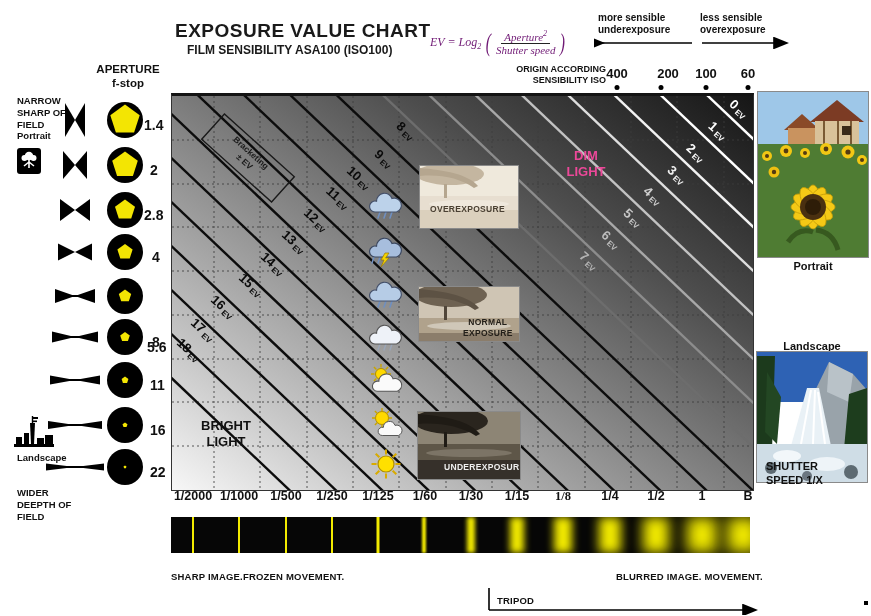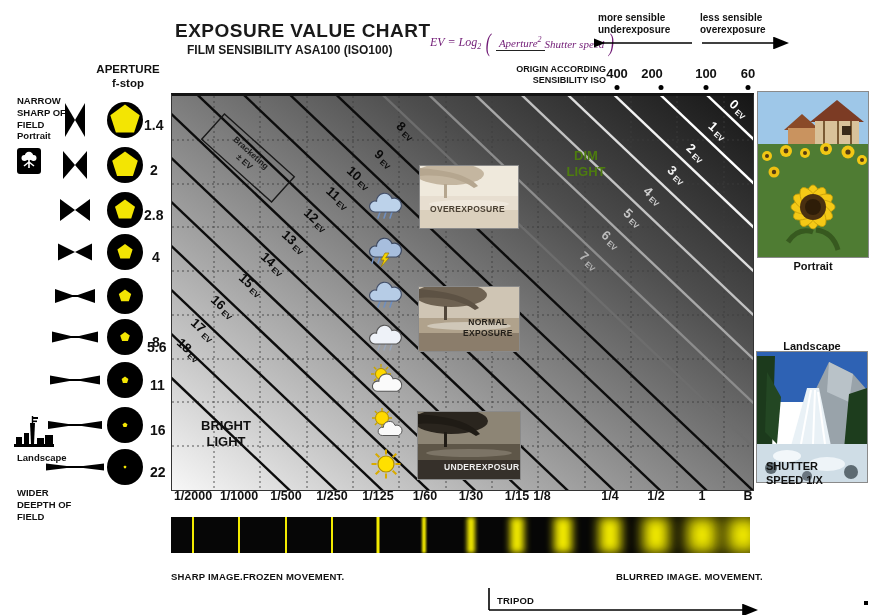--- a/index.html
+++ b/index.html
@@ -6,39 +6,39 @@
   .canvas{position:relative;width:871px;height:616px;background:#fff;overflow:hidden;
           font-family:"Liberation Sans",sans-serif;color:#111;}
   .abs{position:absolute;}
   .pre{white-space:pre-line;}
   
   .title{left:175px;top:20px;font-size:19px;font-weight:bold;letter-spacing:.5px;color:#1a1a1a;}
   .subtitle{left:175px;top:43px;font-size:12px;font-weight:bold;color:#1a1a1a;padding-left:12px;}
   .formula{left:430px;top:28px;font-family:"Liberation Serif",serif;font-style:italic;font-size:12px;
            display:flex;align-items:center;gap:3px;color:#701a75;}
   .formula .paren{font-size:26px;font-weight:normal;transform:scaleX(.6);}
-  .frac{display:inline-flex;flex-direction:row;align-items:flex-end;font-size:11px;line-height:1.15;}
+  .frac{display:inline-flex;flex-direction:column;align-items:center;font-size:11px;line-height:1.15;}
   .frac .num{border-bottom:1px solid #222;padding:0 3px;}
   sup{font-size:8px;} sub{font-size:8px;}
   
   .sens-left{left:598px;top:12px;width:100px;font-size:10px;font-weight:bold;line-height:1.2;}
   .sens-right{left:700px;top:12px;width:95px;font-size:10px;font-weight:bold;line-height:1.2;}
   
   .iso-label{left:498px;top:64px;width:108px;font-size:9px;font-weight:bold;text-align:right;line-height:1.25;}
   .iso-val{top:66px;font-size:13px;font-weight:bold;transform:translateX(-50%);}
   .iso-dot{top:85px;width:5px;height:5px;border-radius:50%;background:#000;transform:translateX(-50%);}
   
   .ap-header{left:88px;top:62px;width:80px;text-align:center;font-size:11.5px;font-weight:bold;line-height:1.25;}
   .side-note{left:17px;font-size:9.5px;font-weight:bold;line-height:1.25;}
   .fstop{font-size:14px;font-weight:bold;}
   .ap-circle{width:36px;height:36px;border-radius:50%;background:#000;}
   
   .chart{left:171px;top:93px;width:581px;height:394px;border:1px solid #333;border-top:3px solid #141414;box-sizing:content-box;}
   .chart svg{display:block;}
-  .dim-light{left:556px;top:148px;width:60px;text-align:center;font-size:13px;font-weight:bold;color:#4d7c0f;line-height:1.2;}
+  .dim-light{left:556px;top:148px;width:60px;text-align:center;font-size:13px;font-weight:bold;color:#ec4899;line-height:1.2;}
   .bright-light{left:196px;top:418px;width:60px;text-align:center;font-size:13px;font-weight:bold;color:#111;line-height:1.2;}
   .photo{box-shadow:0 0 0 1px #8a8a8a;overflow:hidden;}
   .photo .lbl{position:absolute;font-size:8.5px;font-weight:bold;letter-spacing:.3px;}
   .caption{font-size:11px;font-weight:bold;text-align:center;}
   
   .sh-lbl{top:489px;font-size:12.5px;font-weight:bold;transform:translateX(-50%);}
   .sh-axis{left:766px;top:460px;font-size:11px;font-weight:bold;line-height:1.25;}
   
   .bar{left:171px;top:517px;width:579px;height:36px;background:#060606;overflow:hidden;}
   .stripe{position:absolute;top:0;bottom:0;background:#f2ea00;transform:translateX(-50%);}
@@ -86,21 +86,21 @@
           <polygon points="0,0 10,4 0,8" fill="#000"></polygon>
         </marker>
     </defs>
     <line x1="98" y1="7" x2="8" y2="7" stroke="#000" stroke-width="1.6" marker-end="url(#ah-l)"></line>
     <line x1="108" y1="7" x2="192" y2="7" stroke="#000" stroke-width="1.6" marker-end="url(#ah-r)"></line>
   </svg>
 
   <div class="abs iso-label pre">ORIGIN ACCORDING
 SENSIBILITY ISO</div>
   <span class="abs iso-val" style="left:617px;">400</span>
-  <span class="abs iso-val" style="left:652px;">200</span>
+  <span class="abs iso-val" style="left:668px;">200</span>
   <span class="abs iso-val" style="left:706px;">100</span>
   <span class="abs iso-val" style="left:748px;">60</span>
   <span class="abs iso-dot" style="left:617px;"></span>
   <span class="abs iso-dot" style="left:661px;"></span>
   <span class="abs iso-dot" style="left:706px;"></span>
   <span class="abs iso-dot" style="left:748px;"></span>
 
   <div class="abs ap-header pre">APERTURE
 f-stop</div>
   <div class="abs side-note pre" style="top:95px;">NARROW
@@ -350,21 +350,21 @@
       <rect width="98" height="30" fill="#efe9dc"></rect>
         <rect y="30" width="98" height="16" fill="#e7ded0"></rect>
         <rect y="44" width="98" height="18" fill="#dbd0bd"></rect>
       <ellipse cx="30" cy="8" rx="34" ry="11" fill="#c4b6a0"></ellipse>
         <path d="M0,2 C24,4 48,8 58,20 L54,22 C40,12 20,8 0,10 Z" fill="#b5a68f"></path>
       <rect x="24" y="18" width="3" height="14" fill="#b5a68f"></rect>
         <ellipse cx="49" cy="38" rx="40" ry="4" fill="#efe8dd"></ellipse>
     </svg>
     <span class="lbl" style="left:10px;top:38px;color:#4a4033;">OVEREXPOSURE</span>
   </div>
-  <div class="abs photo" style="left:419px;top:287px;width:100px;height:64px;">
+  <div class="abs photo" style="left:419px;top:287px;width:100px;height:54px;">
     <svg width="100" height="64">
       <rect width="100" height="31" fill="#cfc5b4"></rect>
         <rect y="31" width="100" height="17" fill="#b0a28c"></rect>
         <rect y="46" width="100" height="18" fill="#8b7d6b"></rect>
       <ellipse cx="32" cy="8" rx="36" ry="12" fill="#6e6252"></ellipse>
         <path d="M0,2 C26,4 50,9 60,21 L56,23 C42,13 20,9 0,11 Z" fill="#5d5244"></path>
       <rect x="25" y="19" width="3" height="14" fill="#50463a"></rect>
         <ellipse cx="50" cy="39" rx="42" ry="4" fill="#cfc7b8"></ellipse>
     </svg>
     <span class="lbl pre" style="left:44px;top:30px;color:#24201a;text-align:center;line-height:1.3;">NORMAL
@@ -448,21 +448,21 @@
   </div>
 
   <span class="abs sh-lbl" style="left:193px;">1/2000</span>
   <span class="abs sh-lbl" style="left:239px;">1/1000</span>
   <span class="abs sh-lbl" style="left:286px;">1/500</span>
   <span class="abs sh-lbl" style="left:332px;">1/250</span>
   <span class="abs sh-lbl" style="left:378px;">1/125</span>
   <span class="abs sh-lbl" style="left:425px;">1/60</span>
   <span class="abs sh-lbl" style="left:471px;">1/30</span>
   <span class="abs sh-lbl" style="left:517px;">1/15</span>
-  <span class="abs sh-lbl" style="left:542px;">1/8</span>
+  <span class="abs sh-lbl" style="left:563px;font-family:Liberation Serif, serif;">1/8</span>
   <span class="abs sh-lbl" style="left:610px;">1/4</span>
   <span class="abs sh-lbl" style="left:656px;">1/2</span>
   <span class="abs sh-lbl" style="left:702px;">1</span>
   <span class="abs sh-lbl" style="left:748px;">B</span>
   <div class="abs sh-axis pre">SHUTTER
 SPEED 1/X</div>
 
   <div class="abs bar">
     <div class="stripe" style="left:22px;width:2px;"></div>
     <div class="stripe" style="left:68px;width:2px;"></div>

